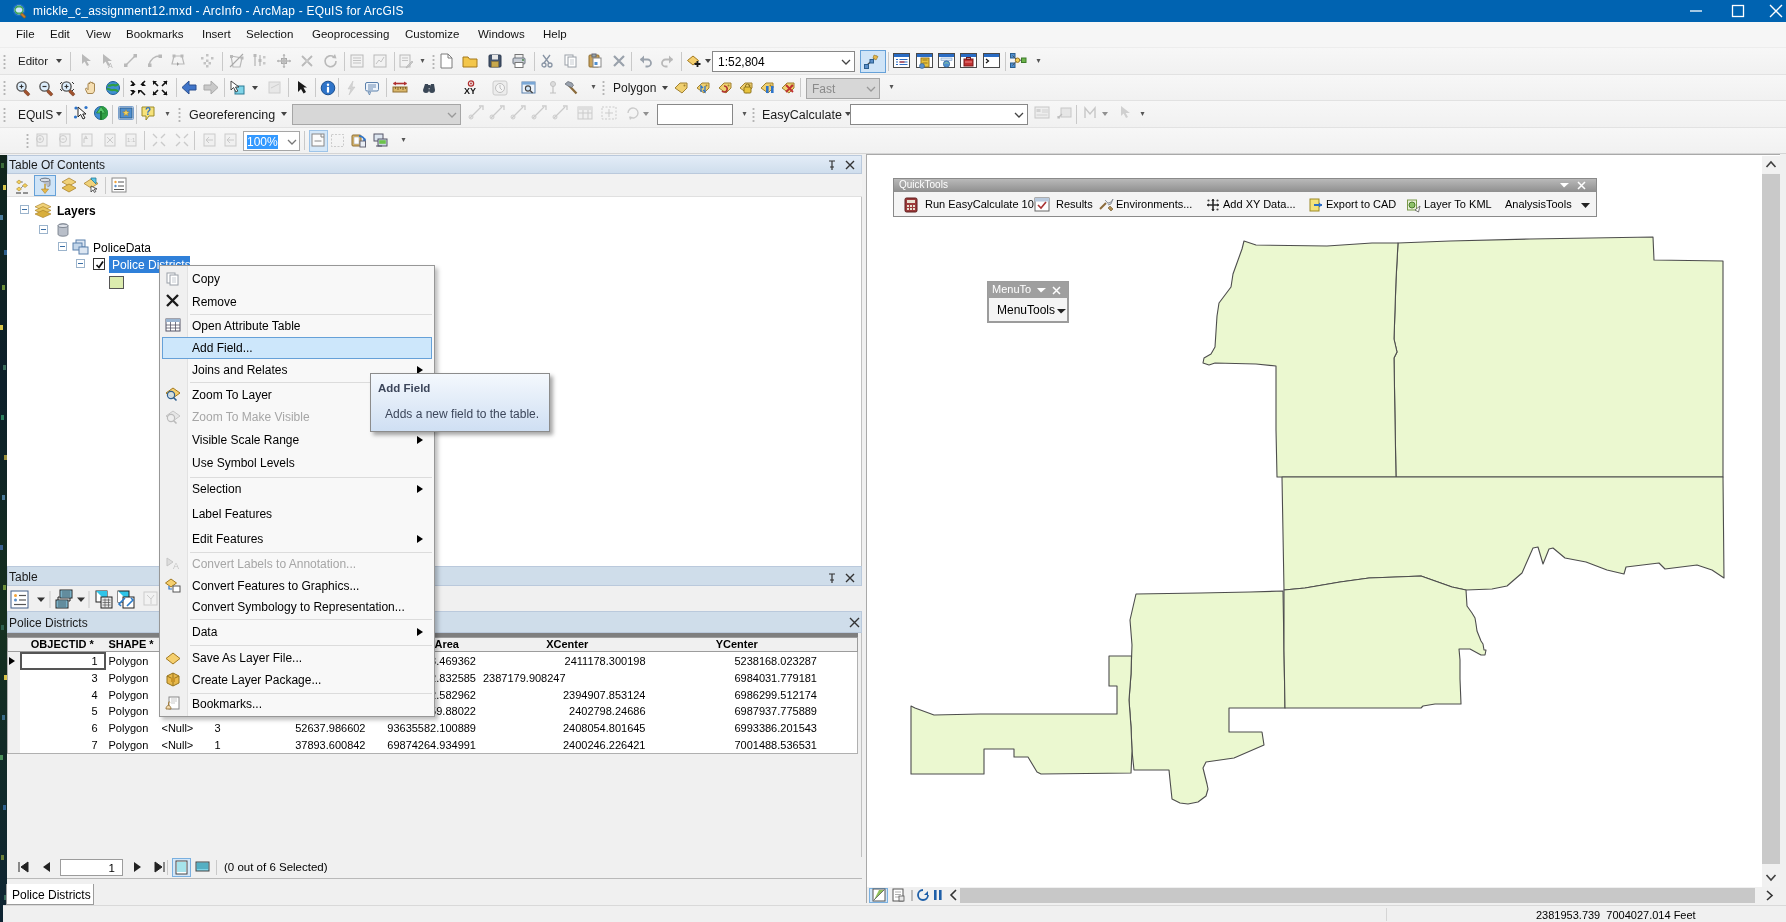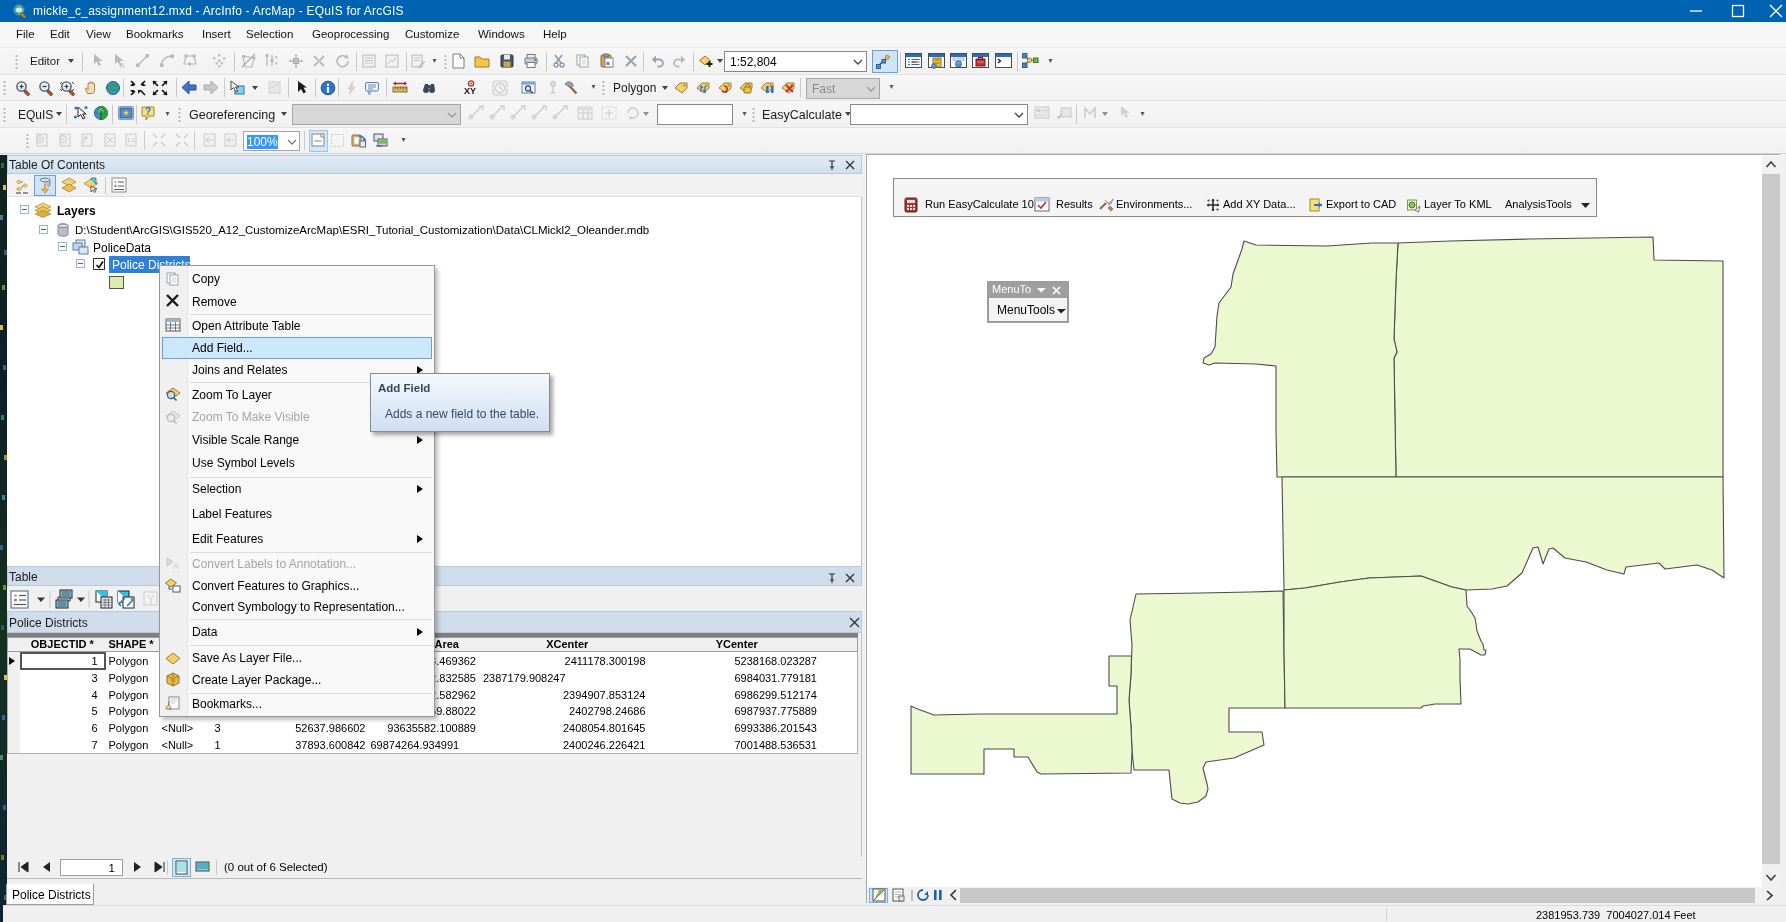--- a/index.html
+++ b/index.html
@@ -236,21 +236,21 @@
 <g id="label1">
         <path d="M2 8l5-5h7v5l-5 5z" fill="#f0d070" stroke="#a08030"></path>
         <circle cx="11.5" cy="5.5" r="1" fill="#a08030"></circle>
       </g>
 </defs>
   </svg>
 <div class="abs tbrow" id="row1"></div>
 <div class="abs tbrow" id="row2"></div>
 <div class="abs tbrow" id="row3"></div>
 <div class="abs tbrow" id="row4"></div>
-<div class="abs" style="left:12px;top:48px;width:1446px;height:27px">
+<div class="abs" style="left:0;top:48px;width:1446px;height:27px">
     <div class="grip" style="left:3px;top:6px;height:16px"></div>
     <span class="tbtxt" style="left:18px;top:7px">Editor</span>
     <span class="cv" style="left:56px;top:11px"></span>
     <div class="sep" style="left:70px;top:4px;height:19px"></div>
     <svg class="abs" style="left:0;top:4px" width="1786" height="19">
       <use href="#garrow" x="78" y="1"></use>
       <use href="#garrow" x="99" y="1"></use>
       <text x="108" y="16" font-size="7" fill="#b9b9b9" font-family="Liberation Sans">A</text>
       <g transform="translate(123,1)">
         <path d="M3 12L12 3" stroke="#b9b9b9" stroke-width="1.4"></path>
@@ -769,21 +769,20 @@
       <path d="M9 1l8 3.8L9 8.5 1 4.8z" fill="#f0d27a" stroke="#a3791f" stroke-width=".6"></path>
       <path d="M9 4.6l8 3.8L9 12 1 8.4z" fill="#e8c65e" stroke="#a3791f" stroke-width=".6"></path>
       <path d="M9 8.2l8 3.8L9 15.6 1 12z" fill="#d8ae3c" stroke="#a3791f" stroke-width=".6"></path>
     </svg>
     <span class="abs" style="left:50px;top:7px;font-weight:bold">Layers</span>
     <div class="ebox" style="left:32px;top:27.5px"></div>
     <svg class="abs" style="left:48px;top:25px" width="17" height="16">
       <path d="M3 3.8C3 2.6 5 1.8 8 1.8s5 .8 5 2v8.4c0 1.2-2 2-5 2s-5-.8-5-2z" fill="#b9bfc9" stroke="#6d7683" stroke-width=".8"></path>
       <ellipse cx="8" cy="3.8" rx="5" ry="1.8" fill="#dde1e8" stroke="#6d7683" stroke-width=".8"></ellipse>
     </svg>
-    <span class="abs" style="left:68px;top:26.5px;font-size:11.5px">D:\Student\ArcGIS\GIS520_A12_CustomizeArcMap\ESRI_Tutorial_Customization\Data\CLMickl2_Oleander.mdb</span>
     <div class="ebox" style="left:51px;top:45px"></div>
     <svg class="abs" style="left:64px;top:42px" width="19" height="16">
       <rect x="5" y="1" width="9" height="7" fill="#dce6f2" stroke="#5b80ab"></rect>
       <rect x="2" y="4" width="9" height="7" fill="#c3d6ea" stroke="#5b80ab"></rect>
       <rect x="8" y="8" width="9" height="7" fill="#dce6f2" stroke="#5b80ab"></rect>
     </svg>
     <span class="abs" style="left:86px;top:44px">PoliceData</span>
     <div class="ebox" style="left:69px;top:62px"></div>
     <div class="cbox" style="left:86px;top:60.5px"><svg width="12" height="12">
         <path d="M2.5 6l2.5 2.5 4-6" stroke="#111" stroke-width="1.7" fill="none"></path>
@@ -951,21 +950,21 @@
     <div class="abs" style="left:266.5px;top:99.0px;width:98.0px;height:17.8px;background:#fff;border:1px solid #b0b0b0;border-left:none;border-top:none"></div>
     <div class="abs" style="left:363.5px;top:99.0px;width:113.5px;height:17.8px;background:#fff;border:1px solid #b0b0b0;border-left:none;border-top:none"></div>
     <div class="abs" style="left:476.0px;top:99.0px;width:169.5px;height:17.8px;background:#fff;border:1px solid #b0b0b0;border-left:none;border-top:none"></div>
     <div class="abs" style="left:644.5px;top:99.0px;width:171.5px;height:17.8px;background:#fff;border:1px solid #b0b0b0;border-left:none;border-top:none"></div>
     <div class="abs" style="left:815.0px;top:99.0px;width:36.0px;height:17.8px;background:#fff;border:1px solid #b0b0b0;border-left:none;border-top:none"></div>
     <div class="abs" style="left:13.0px;top:102.0px;width:77.5px;text-align:right">7</div>
     <div class="abs" style="left:101.5px;top:102.0px">Polygon</div>
     <div class="abs" style="left:154.5px;top:102.0px">&lt;Null&gt;</div>
     <div class="abs" style="left:207.5px;top:102.0px">1</div>
     <div class="abs" style="left:266.5px;top:102.0px;width:92.0px;text-align:right">37893.600842</div>
-    <div class="abs" style="left:363.5px;top:102.0px;width:105.5px;text-align:left">69874264.934991</div>
+    <div class="abs" style="left:363.5px;top:102.0px;width:105.5px;text-align:right">69874264.934991</div>
     <div class="abs" style="left:476.0px;top:102.0px;width:162.5px;text-align:right">2400246.226421</div>
     <div class="abs" style="left:644.5px;top:102.0px;width:165.5px;text-align:right">7001488.536531</div>
     <div class="abs" style="left:2px;top:19.5px;width:0;height:0;border:4px solid transparent;border-left:6px solid #000"></div>
     <div class="abs" style="left:13.0px;top:15.0px;width:85.5px;height:17.8px;border:2px solid #555"></div>
   </div>
 <div class="abs" style="left:7px;top:857px;width:855px;height:21px;background:#f0f0f0;font-size:11.5px">
     <svg class="abs" style="left:10px;top:4px" width="150" height="14">
       <path d="M2 1v10M11 1L4 6l7 5z" fill="#222" stroke="#222" stroke-width="1"></path>
       <path d="M33 1l-7 5 7 5z" fill="#222"></path>
       <path d="M117 1l7 5-7 5z" fill="#222"></path>
@@ -1035,20 +1034,27 @@
     <path d="M88 2l-5 5 5 5" stroke="#333" stroke-width="1.6" fill="none"></path>
     <rect x="92" y="0" width="795" height="15" fill="#c8c8c8"></rect>
     <rect x="887" y="0" width="7" height="15" fill="#f0f0f0"></rect>
   </svg>
 <div class="abs" id="corner"></div>
 <svg class="abs" style="left:1762px;top:888px" width="18" height="15">
     <path d="M5 3l5 4.5L5 12" stroke="#333" stroke-width="1.6" fill="none"></path>
   </svg>
 <div class="abs" id="redge"></div>
 <div class="abs" id="qt">
+    <div id="qthead">
+      <span style="position:absolute;left:5px;top:0px">QuickTools</span>
+      <svg class="abs" style="left:665px;top:2px" width="34" height="9">
+        <path d="M1 2l4 4.5L10 2z" fill="#fff"></path>
+        <path d="M19 1l7 7M26 1l-7 7" stroke="#fff" stroke-width="1.5"></path>
+      </svg>
+    </div>
     <div class="items">
       <svg class="abs" style="left:0;top:0" width="702" height="25">
         <use href="#calc" x="9" y="5"></use>
         <g transform="translate(140,5)">
           <rect x="1" y="1" width="14" height="13" fill="#fff" stroke="#666"></rect>
           <rect x="1" y="1" width="14" height="3.5" fill="#b9cade"></rect>
           <path d="M4 8l3 3 5-6" stroke="#a33" stroke-width="1.6" fill="none"></path>
         </g>
         <use href="#hamwr" x="204" y="5"></use>
         <use href="#xyplus" x="311" y="5"></use>

